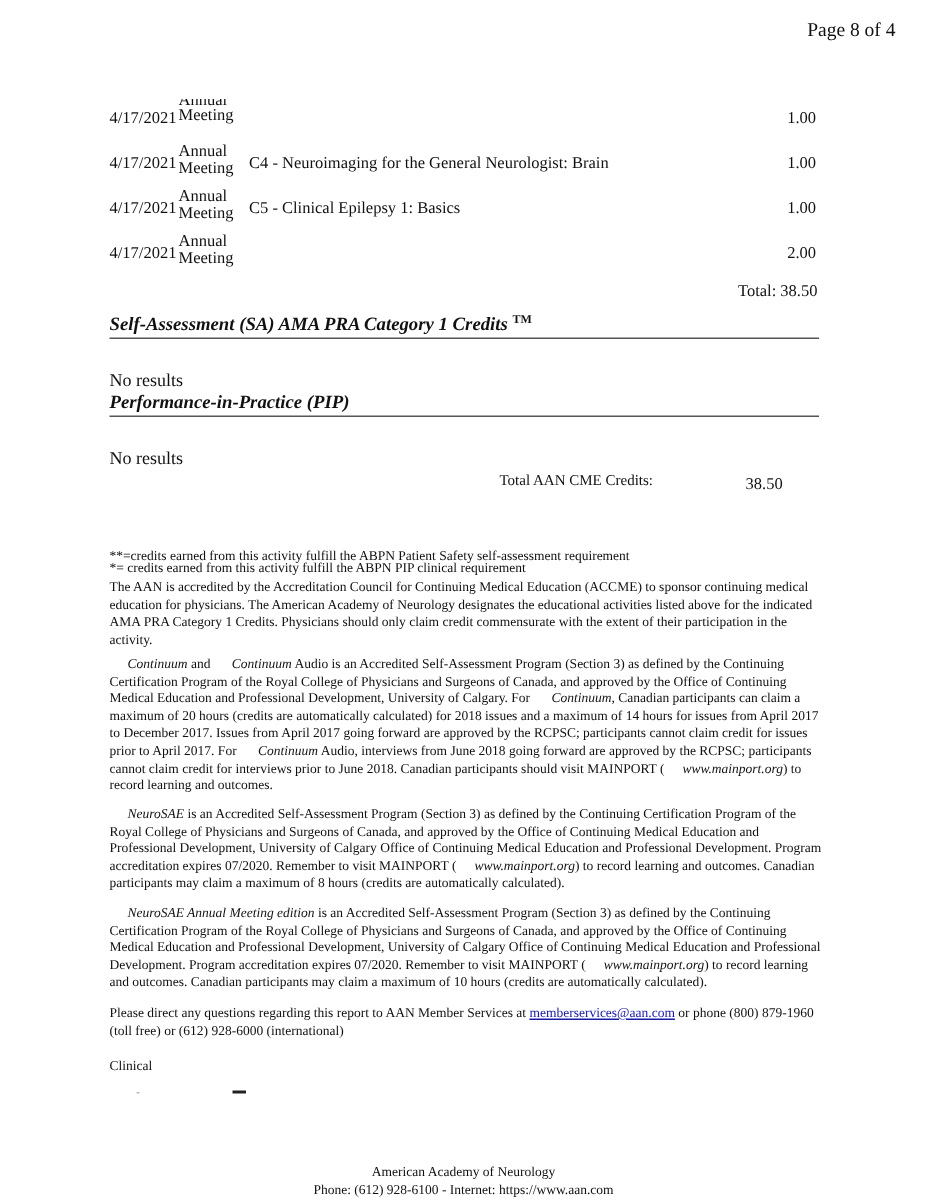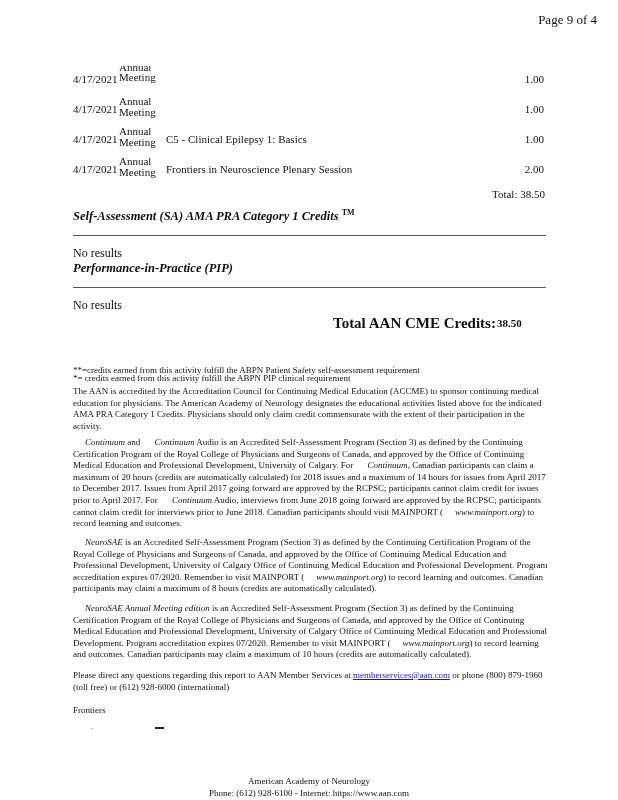--- a/index.html
+++ b/index.html
@@ -10,59 +10,59 @@
   .row { position:relative; height:30px; font-size:11px; }
   .row .date { position:absolute; left:0; top:7px; }
   .row .type { position:absolute; left:46px; top:0; line-height:11px; font-size:11px; }
   .row .title { position:absolute; left:93px; top:7px; }
   .row .credits { position:absolute; right:2px; top:7px; }
   .row.first .type { top:0; }
   .row.first .type .l1 { display:block; height:6px; overflow:hidden; line-height:2px; }
   .total { position:absolute; right:73px; top:188px; font-size:11px; font-weight:normal; }
   .section-head { position:absolute; left:73px; width:473px; font-size:12.5px;
                   font-weight:bold; font-style:italic; border-bottom:1.5px solid #555;
-                  padding-bottom:11px; }
+                  padding-bottom:1px; }
   .section-head sup { font-size:8px; font-style:normal; }
   .no-results { position:absolute; left:73px; font-size:12px;margin-top:10px; }
-  .grand-label { position:absolute; left:333px; top:315px; font-size:15px; font-weight:bold; }
-  .grand-value { position:absolute; left:497px; top:317px; font-size:11px; font-weight:bold; }
+  .grand-label { position:absolute; left:333px; top:315px; font-size:10px; font-weight:normal; }
+  .grand-value { position:absolute; left:497px; top:317px; font-size:11px; font-weight:normal; }
   .note { position:absolute; left:73px; width:478px; font-size:9px; line-height:11.6px; }
   .note em { font-style:italic;margin-left:12px; }
   .note a { color:#1a1aa6; text-decoration:underline; }
   .sig-mark { position:absolute; left:155px; top:727px; width:9px; height:2px; background:#222; }
   .sig-dot { position:absolute; left:91px; top:728px; width:2px; height:1px; background:#bbb; }
   .footer { position:absolute; left:0; width:618px; top:776px; text-align:center;
             font-size:9px; line-height:11.5px; }
 </style>
 </head>
 <body>
 
-<div class="page-num">Page 9 of 4</div>
+<div class="page-num">Page 8 of 4</div>
 
 <div class="rows">
   <div class="row first">
     <span class="date">4/17/2021</span>
     <span class="type"><span class="l1">Annual</span><span>Meeting</span></span>
     <span class="credits">1.00</span>
   </div>
   <div class="row">
     <span class="date">4/17/2021</span>
     <span class="type"><span>Annual</span><br><span>Meeting</span></span>
+    <span class="title">C4 - Neuroimaging for the General Neurologist: Brain</span>
     <span class="credits">1.00</span>
   </div>
   <div class="row">
     <span class="date">4/17/2021</span>
     <span class="type"><span>Annual</span><br><span>Meeting</span></span>
     <span class="title">C5 - Clinical Epilepsy 1: Basics</span>
     <span class="credits">1.00</span>
   </div>
   <div class="row">
     <span class="date">4/17/2021</span>
     <span class="type"><span>Annual</span><br><span>Meeting</span></span>
-    <span class="title">Frontiers in Neuroscience Plenary Session</span>
     <span class="credits">2.00</span>
   </div>
 </div>
 
 <div class="total">Total: 38.50</div>
 
 <div class="section-head" style="top:208px;">
   <span>Self-Assessment (SA) AMA PRA Category 1 Credits</span> <sup>TM</sup>
 </div>
 <div class="no-results" style="top:236px;">No results</div>
@@ -78,20 +78,20 @@
 <div class="note" style="top:386px;">The AAN is accredited by the Accreditation Council for Continuing Medical Education (ACCME) to sponsor continuing medical education for physicians. The American Academy of Neurology designates the educational activities listed above for the indicated AMA PRA Category 1 Credits. Physicians should only claim credit commensurate with the extent of their participation in the activity.</div>
 
 <div class="note" style="top:437px;"><em>Continuum</em><span> and </span><em>Continuum</em><span> Audio is an Accredited Self-Assessment Program (Section 3) as defined by the Continuing Certification Program of the Royal College of Physicians and Surgeons of Canada, and approved by the Office of Continuing Medical Education and Professional Development, University of Calgary. For </span><em>Continuum</em><span>, Canadian participants can claim a maximum of 20 hours (credits are automatically calculated) for 2018 issues and a maximum of 14 hours for issues from April 2017 to December 2017. Issues from April 2017 going forward are approved by the RCPSC; participants cannot claim credit for issues prior to April 2017. For </span><em>Continuum</em><span> Audio, interviews from June 2018 going forward are approved by the RCPSC; participants cannot claim credit for interviews prior to June 2018. Canadian participants should visit MAINPORT (</span><em>www.mainport.org</em><span>) to record learning and outcomes.</span></div>
 
 <div class="note" style="top:537px;"><em>NeuroSAE</em><span> is an Accredited Self-Assessment Program (Section 3) as defined by the Continuing Certification Program of the Royal College of Physicians and Surgeons of Canada, and approved by the Office of Continuing Medical Education and Professional Development, University of Calgary Office of Continuing Medical Education and Professional Development. Program accreditation expires 07/2020. Remember to visit MAINPORT (</span><em>www.mainport.org</em><span>) to record learning and outcomes. Canadian participants may claim a maximum of 8 hours (credits are automatically calculated).</span></div>
 
 <div class="note" style="top:603px;"><em>NeuroSAE Annual Meeting edition</em><span> is an Accredited Self-Assessment Program (Section 3) as defined by the Continuing Certification Program of the Royal College of Physicians and Surgeons of Canada, and approved by the Office of Continuing Medical Education and Professional Development, University of Calgary Office of Continuing Medical Education and Professional Development. Program accreditation expires 07/2020. Remember to visit MAINPORT (</span><em>www.mainport.org</em><span>) to record learning and outcomes. Canadian participants may claim a maximum of 10 hours (credits are automatically calculated).</span></div>
 
 <div class="note" style="top:670px;"><span>Please direct any questions regarding this report to AAN Member Services at </span><a href="#">memberservices@aan.com</a><span> or phone (800) 879-1960 (toll free) or (612) 928-6000 (international)</span></div>
 
-<div class="note" style="top:705px;">Frontiers</div>
+<div class="note" style="top:705px;">Clinical</div>
 <div class="sig-dot"></div>
 <div class="sig-mark"></div>
 
 <div class="footer">
   <div>American Academy of Neurology</div>
   <div>Phone: (612) 928-6100 - Internet: https://www.aan.com</div>
 </div>
 
 </body></html>

